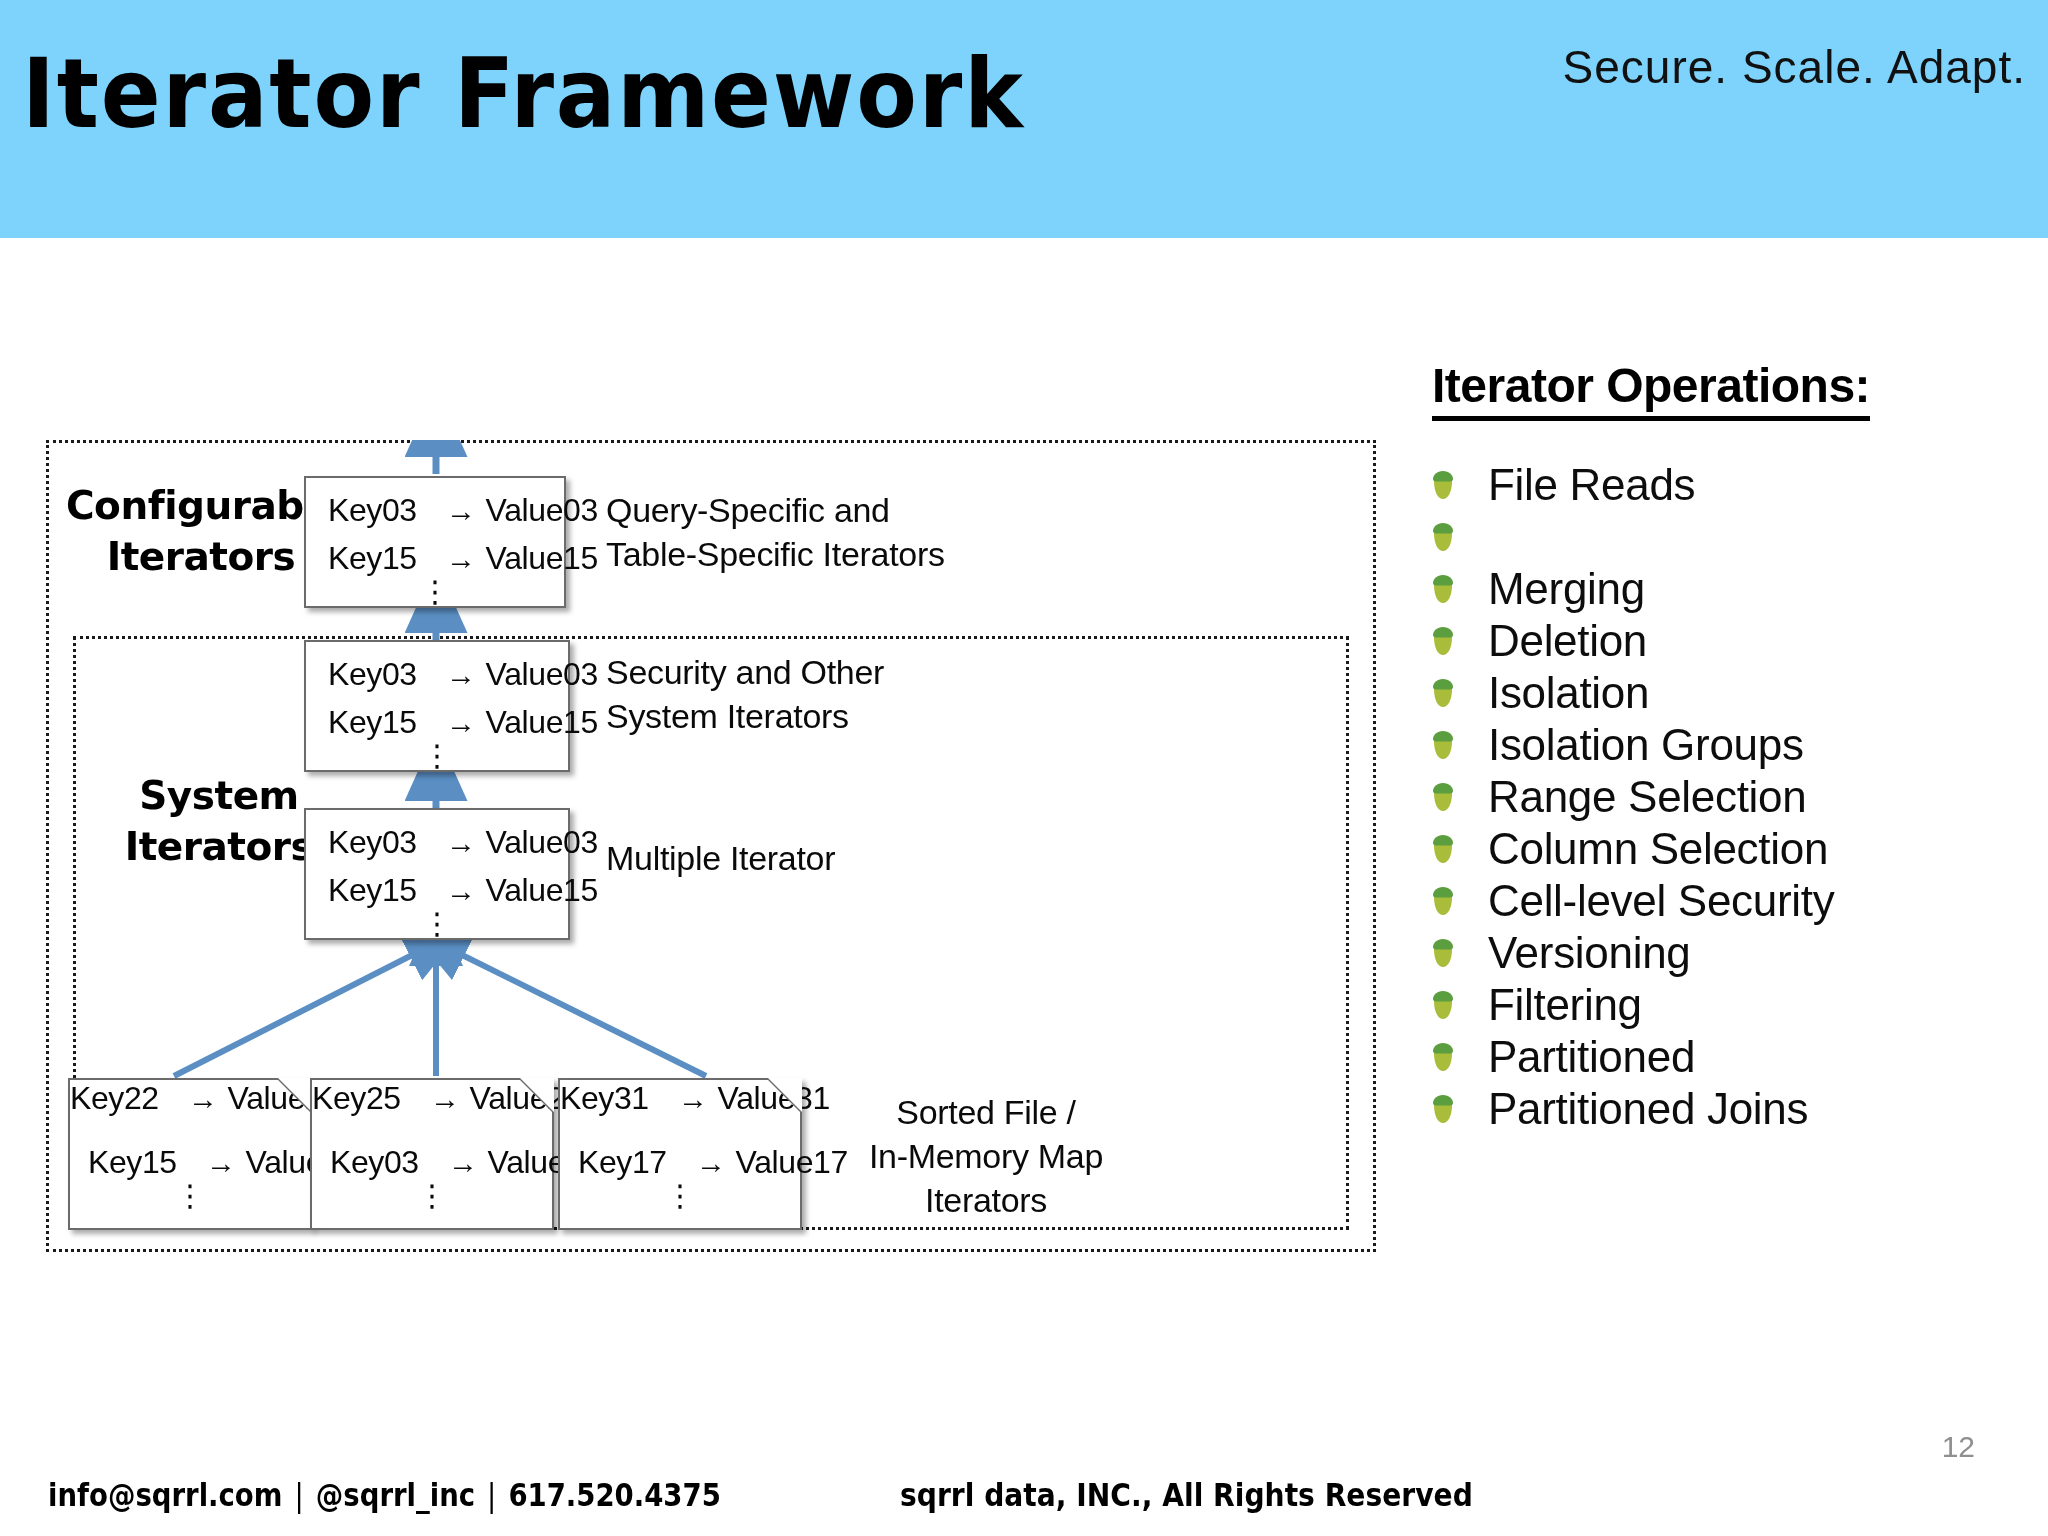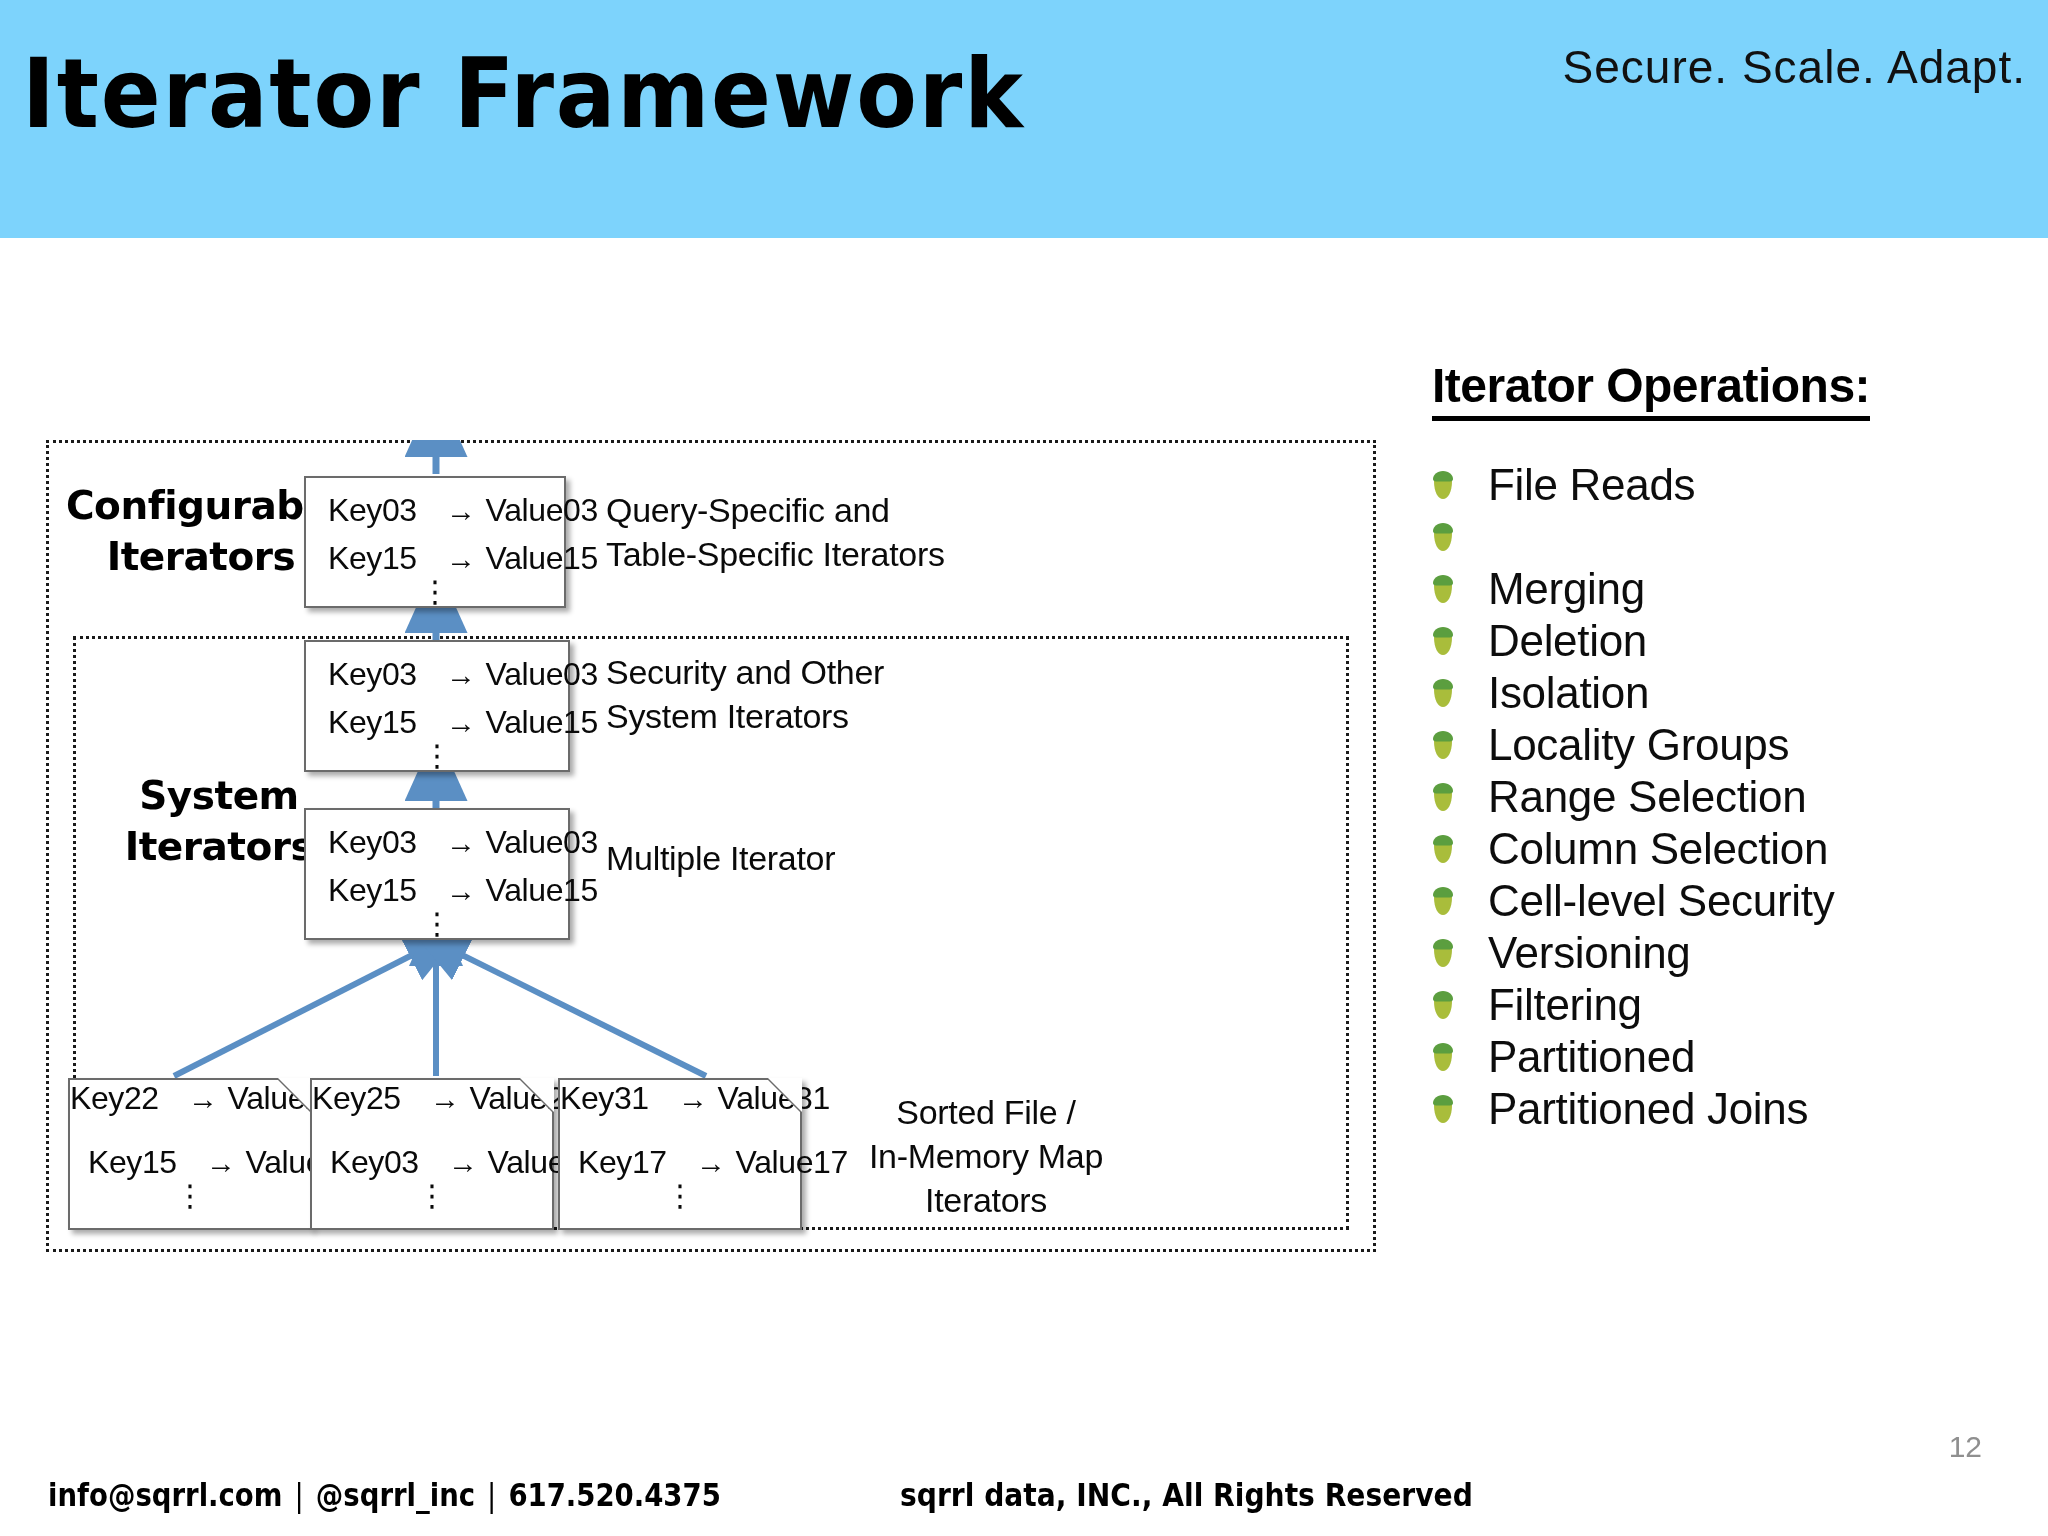--- a/index.html
+++ b/index.html
@@ -237,21 +237,21 @@
     font-family: "DejaVu Sans", sans-serif;
     font-weight: 700;
     font-size: 32px;
     color: #000000;
     transform: scaleX(0.88);
     transform-origin: left bottom;
     white-space: nowrap;
   }
   #page-number {
     position: absolute;
-    right: 66px;
+    right: 73px;
     bottom: 72px;
     font-size: 30px;
     color: #8f8f8f;
   }
   .sep { display:inline-block; padding: 0 14px; font-weight: 400; }
 </style>
 </head>
 <body>
 
 <div id="header-band">
@@ -411,21 +411,21 @@
           <path d="M2 11 C2 22 6 29 11 29 C16 29 20 22 20 11 Z" fill="#a9bd3b"></path>
           <path d="M11 1 C5 1 1 5 1 9 C1 10.6 2 11.5 4 11.5 L18 11.5 C20 11.5 21 10.6 21 9 C21 5 17 1 11 1 Z" fill="#5b9e3f"></path>
         </svg>
         <span>Isolation</span>
       </li>
       <li>
         <svg class="acorn-icon" viewBox="0 0 22 30">
           <path d="M2 11 C2 22 6 29 11 29 C16 29 20 22 20 11 Z" fill="#a9bd3b"></path>
           <path d="M11 1 C5 1 1 5 1 9 C1 10.6 2 11.5 4 11.5 L18 11.5 C20 11.5 21 10.6 21 9 C21 5 17 1 11 1 Z" fill="#5b9e3f"></path>
         </svg>
-        <span>Locality Groups</span>
+        <span>Isolation Groups</span>
       </li>
       <li>
         <svg class="acorn-icon" viewBox="0 0 22 30">
           <path d="M2 11 C2 22 6 29 11 29 C16 29 20 22 20 11 Z" fill="#a9bd3b"></path>
           <path d="M11 1 C5 1 1 5 1 9 C1 10.6 2 11.5 4 11.5 L18 11.5 C20 11.5 21 10.6 21 9 C21 5 17 1 11 1 Z" fill="#5b9e3f"></path>
         </svg>
         <span>Range Selection</span>
       </li>
       <li>
         <svg class="acorn-icon" viewBox="0 0 22 30">

